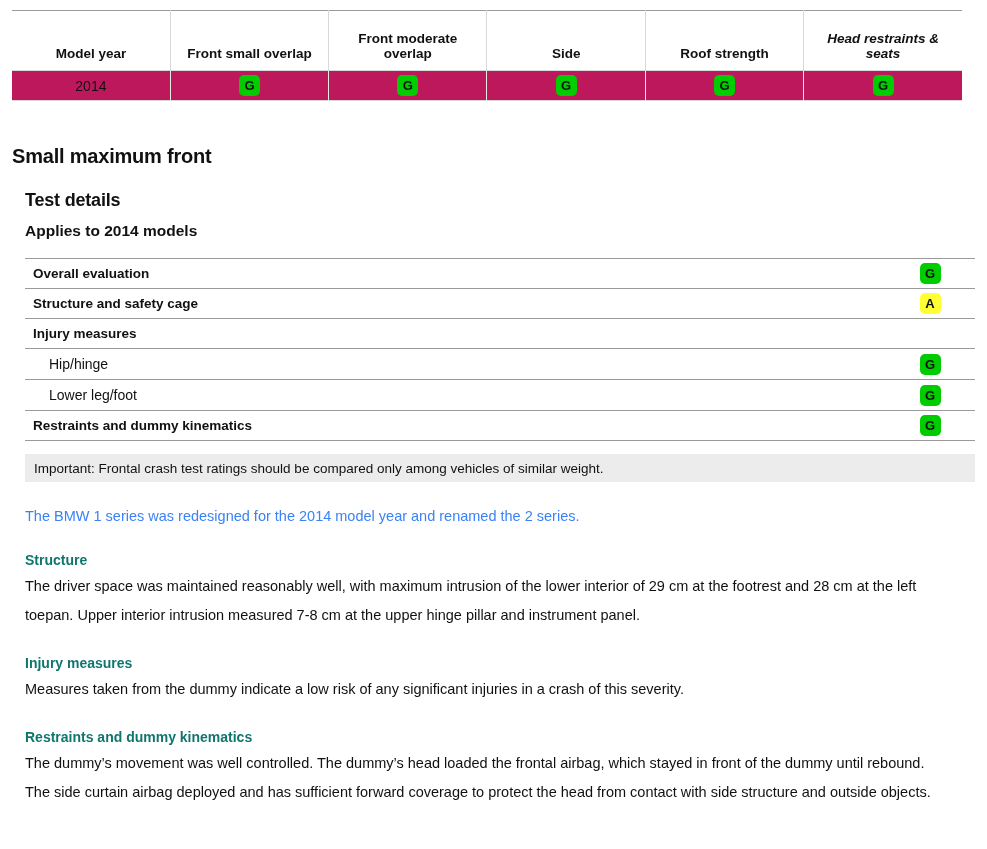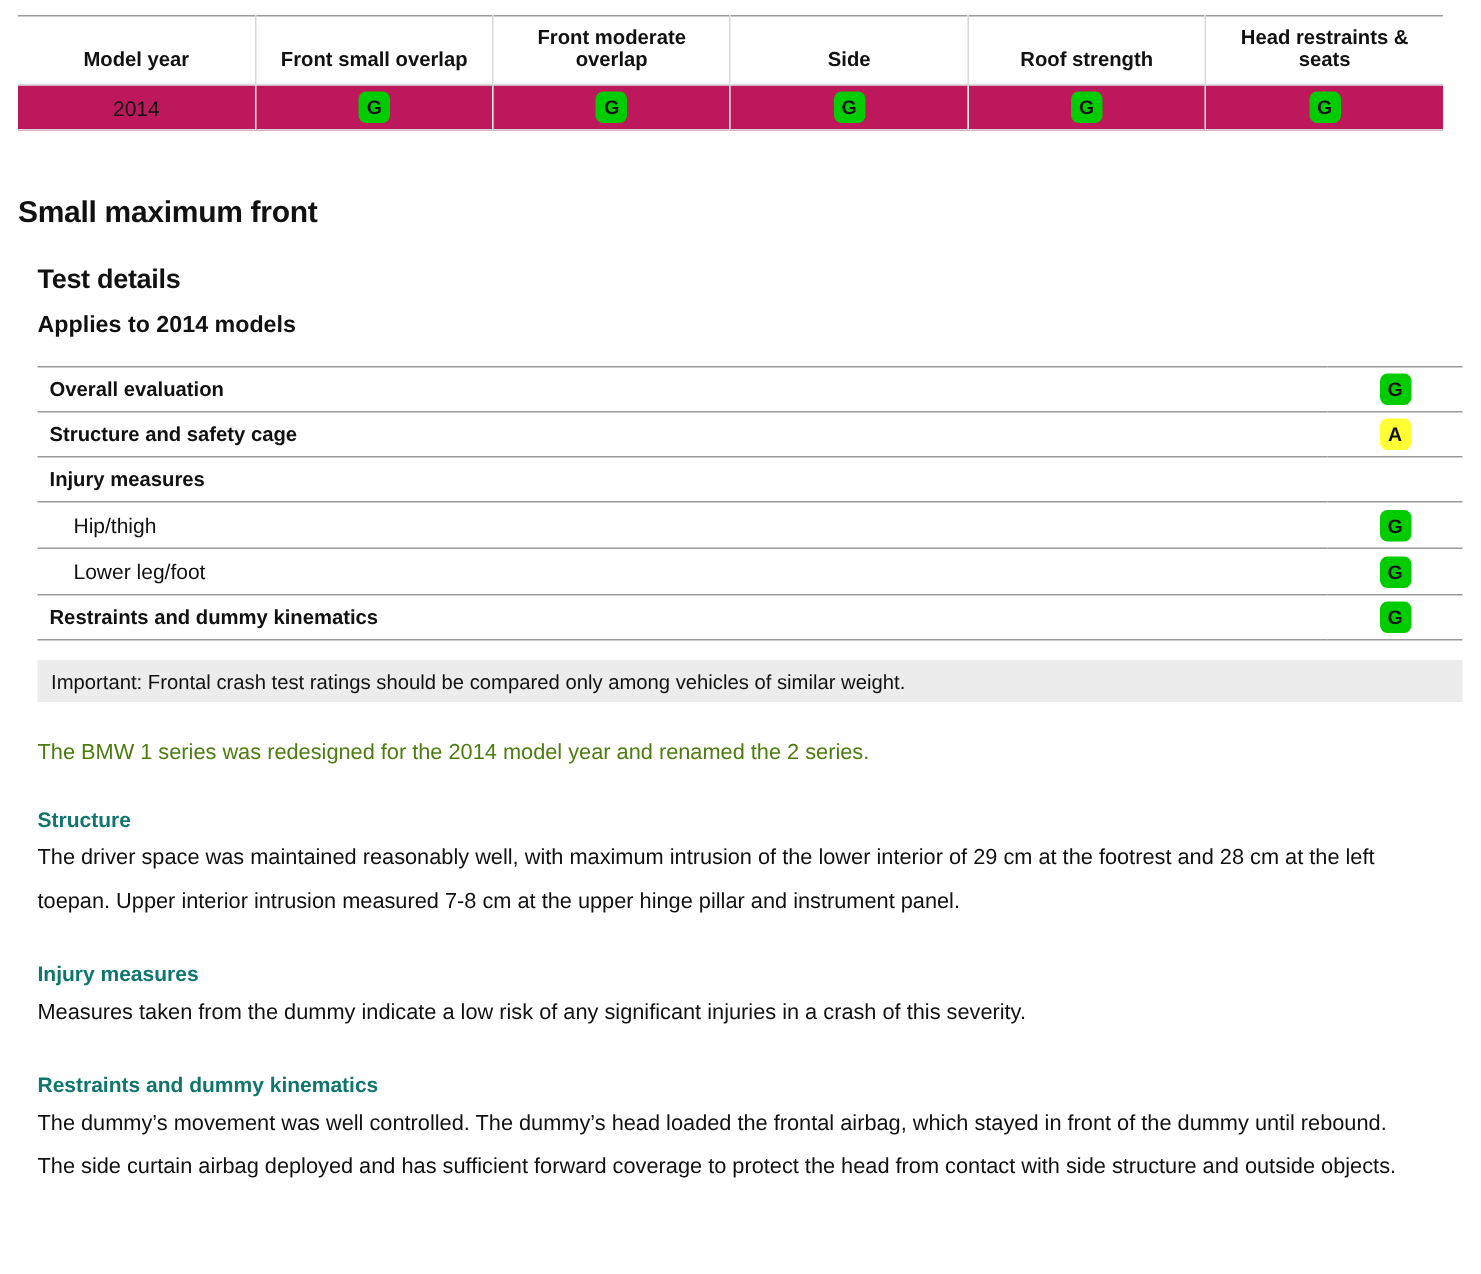--- a/index.html
+++ b/index.html
@@ -28,27 +28,27 @@
     table-layout: fixed;
   }
   table.summary thead tr {
     border-top: 1px solid #9a9a9a;
   }
   table.summary th {
     font-size: 13.5px;
     font-weight: bold;
     color: #111;
     vertical-align: bottom;
-    padding: 6px 4px 9px 4px;
+    padding: 20px 4px 9px 4px;
     height: 44px;
     border-right: 1px solid #d8d8d8;
     background: #ffffff;
     line-height: 15px;
   }
-  table.summary th:last-child { border-right: none; }
+  table.summary th:last-child { border-right: none; font-style: italic; }
   table.summary tbody tr {
     background: #be185d;
     border-top: 1px solid #d8d8d8;
     border-bottom: 1px solid #d8d8d8;
   }
   table.summary td {
     text-align: center;
     vertical-align: middle;
     height: 30px;
     padding: 3px 4px;
@@ -137,21 +137,21 @@
 
   
   .prose {
     margin: 0 25px 0 25px;
     width: 925px;
   }
   p.lead {
     font-size: 14.5px;
     line-height: 21px;
     margin: 24px 0 0 0;
-    color: #4d7c0f;
+    color: #3b82f6;
   }
   h4.prose-head {
     font-size: 14px;
     font-weight: bold;
     margin: 25px 0 0 0;
     color: #0f766e;
   }
   p.body-text {
     font-size: 14.5px;
     line-height: 29px;
@@ -213,21 +213,21 @@
       <td class="label bold">Structure and safety cage</td>
       <td class="rating">
         <span class="badge a">A</span>
       </td>
     </tr>
     <tr>
       <td class="label bold">Injury measures</td>
       <td class="rating"></td>
     </tr>
     <tr>
-      <td class="label indent">Hip/thigh</td>
+      <td class="label indent">Hip/hinge</td>
       <td class="rating">
         <span class="badge g">G</span>
       </td>
     </tr>
     <tr>
       <td class="label indent">Lower leg/foot</td>
       <td class="rating">
         <span class="badge g">G</span>
       </td>
     </tr>

